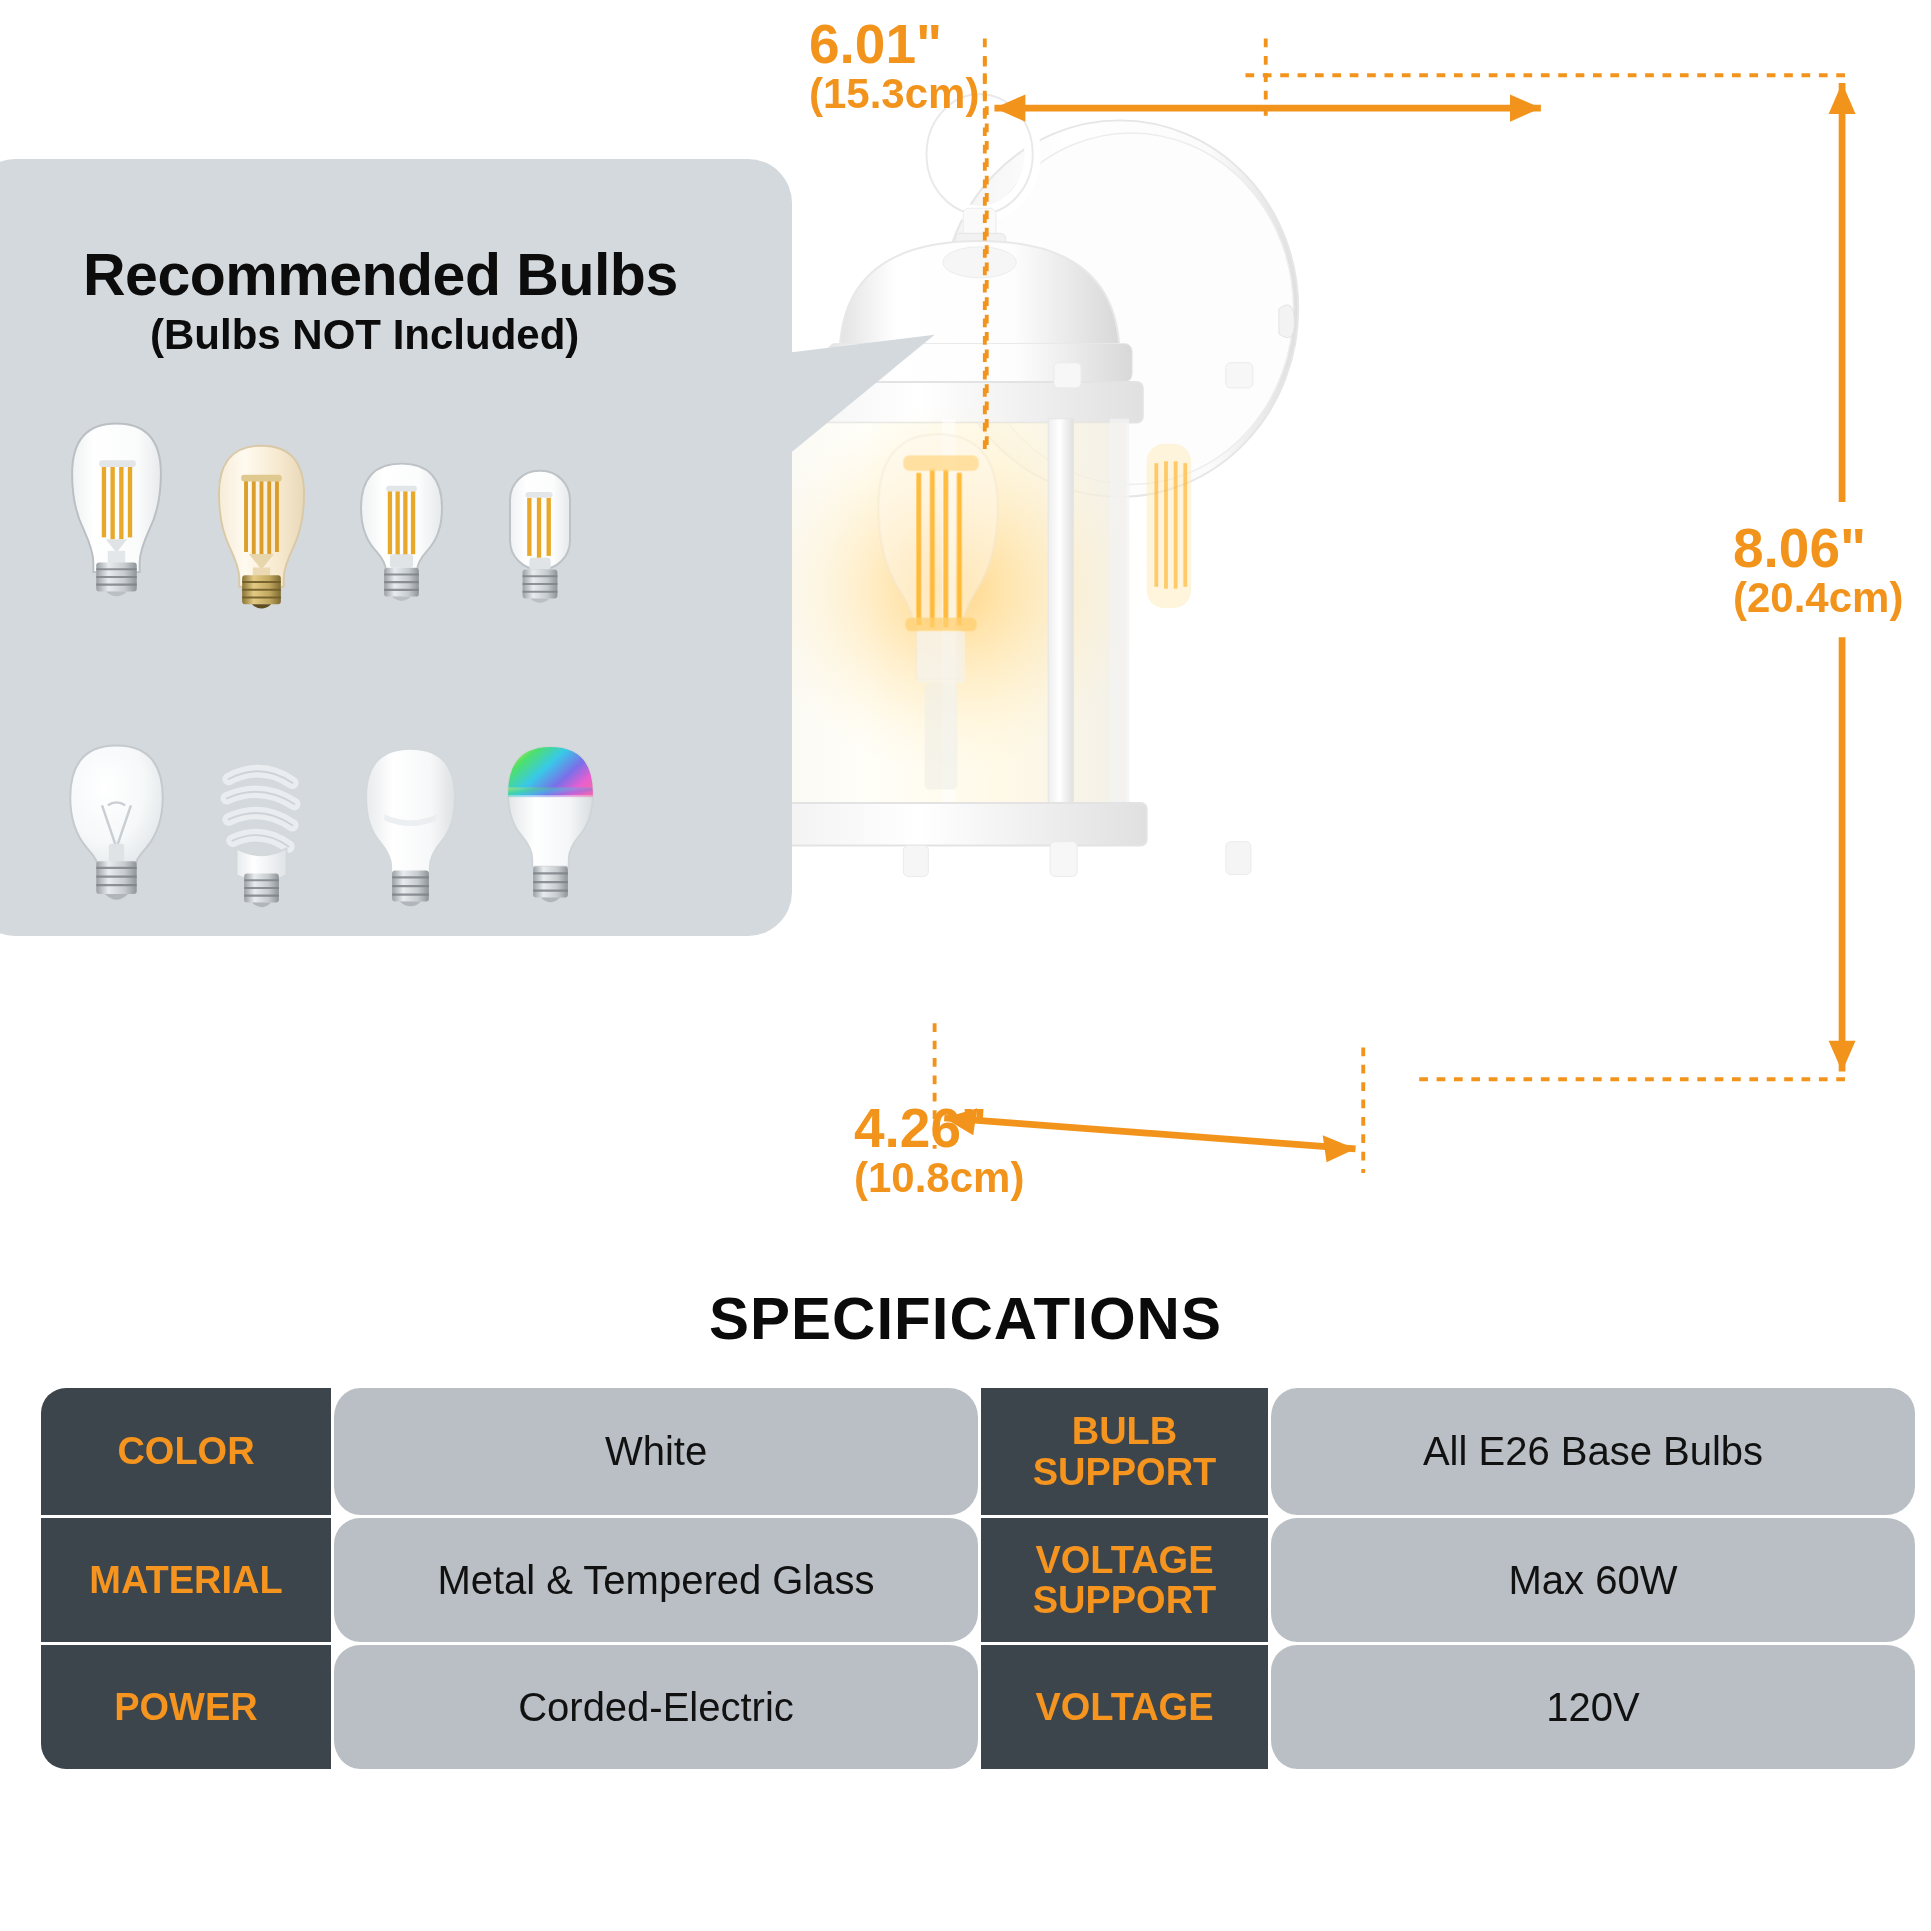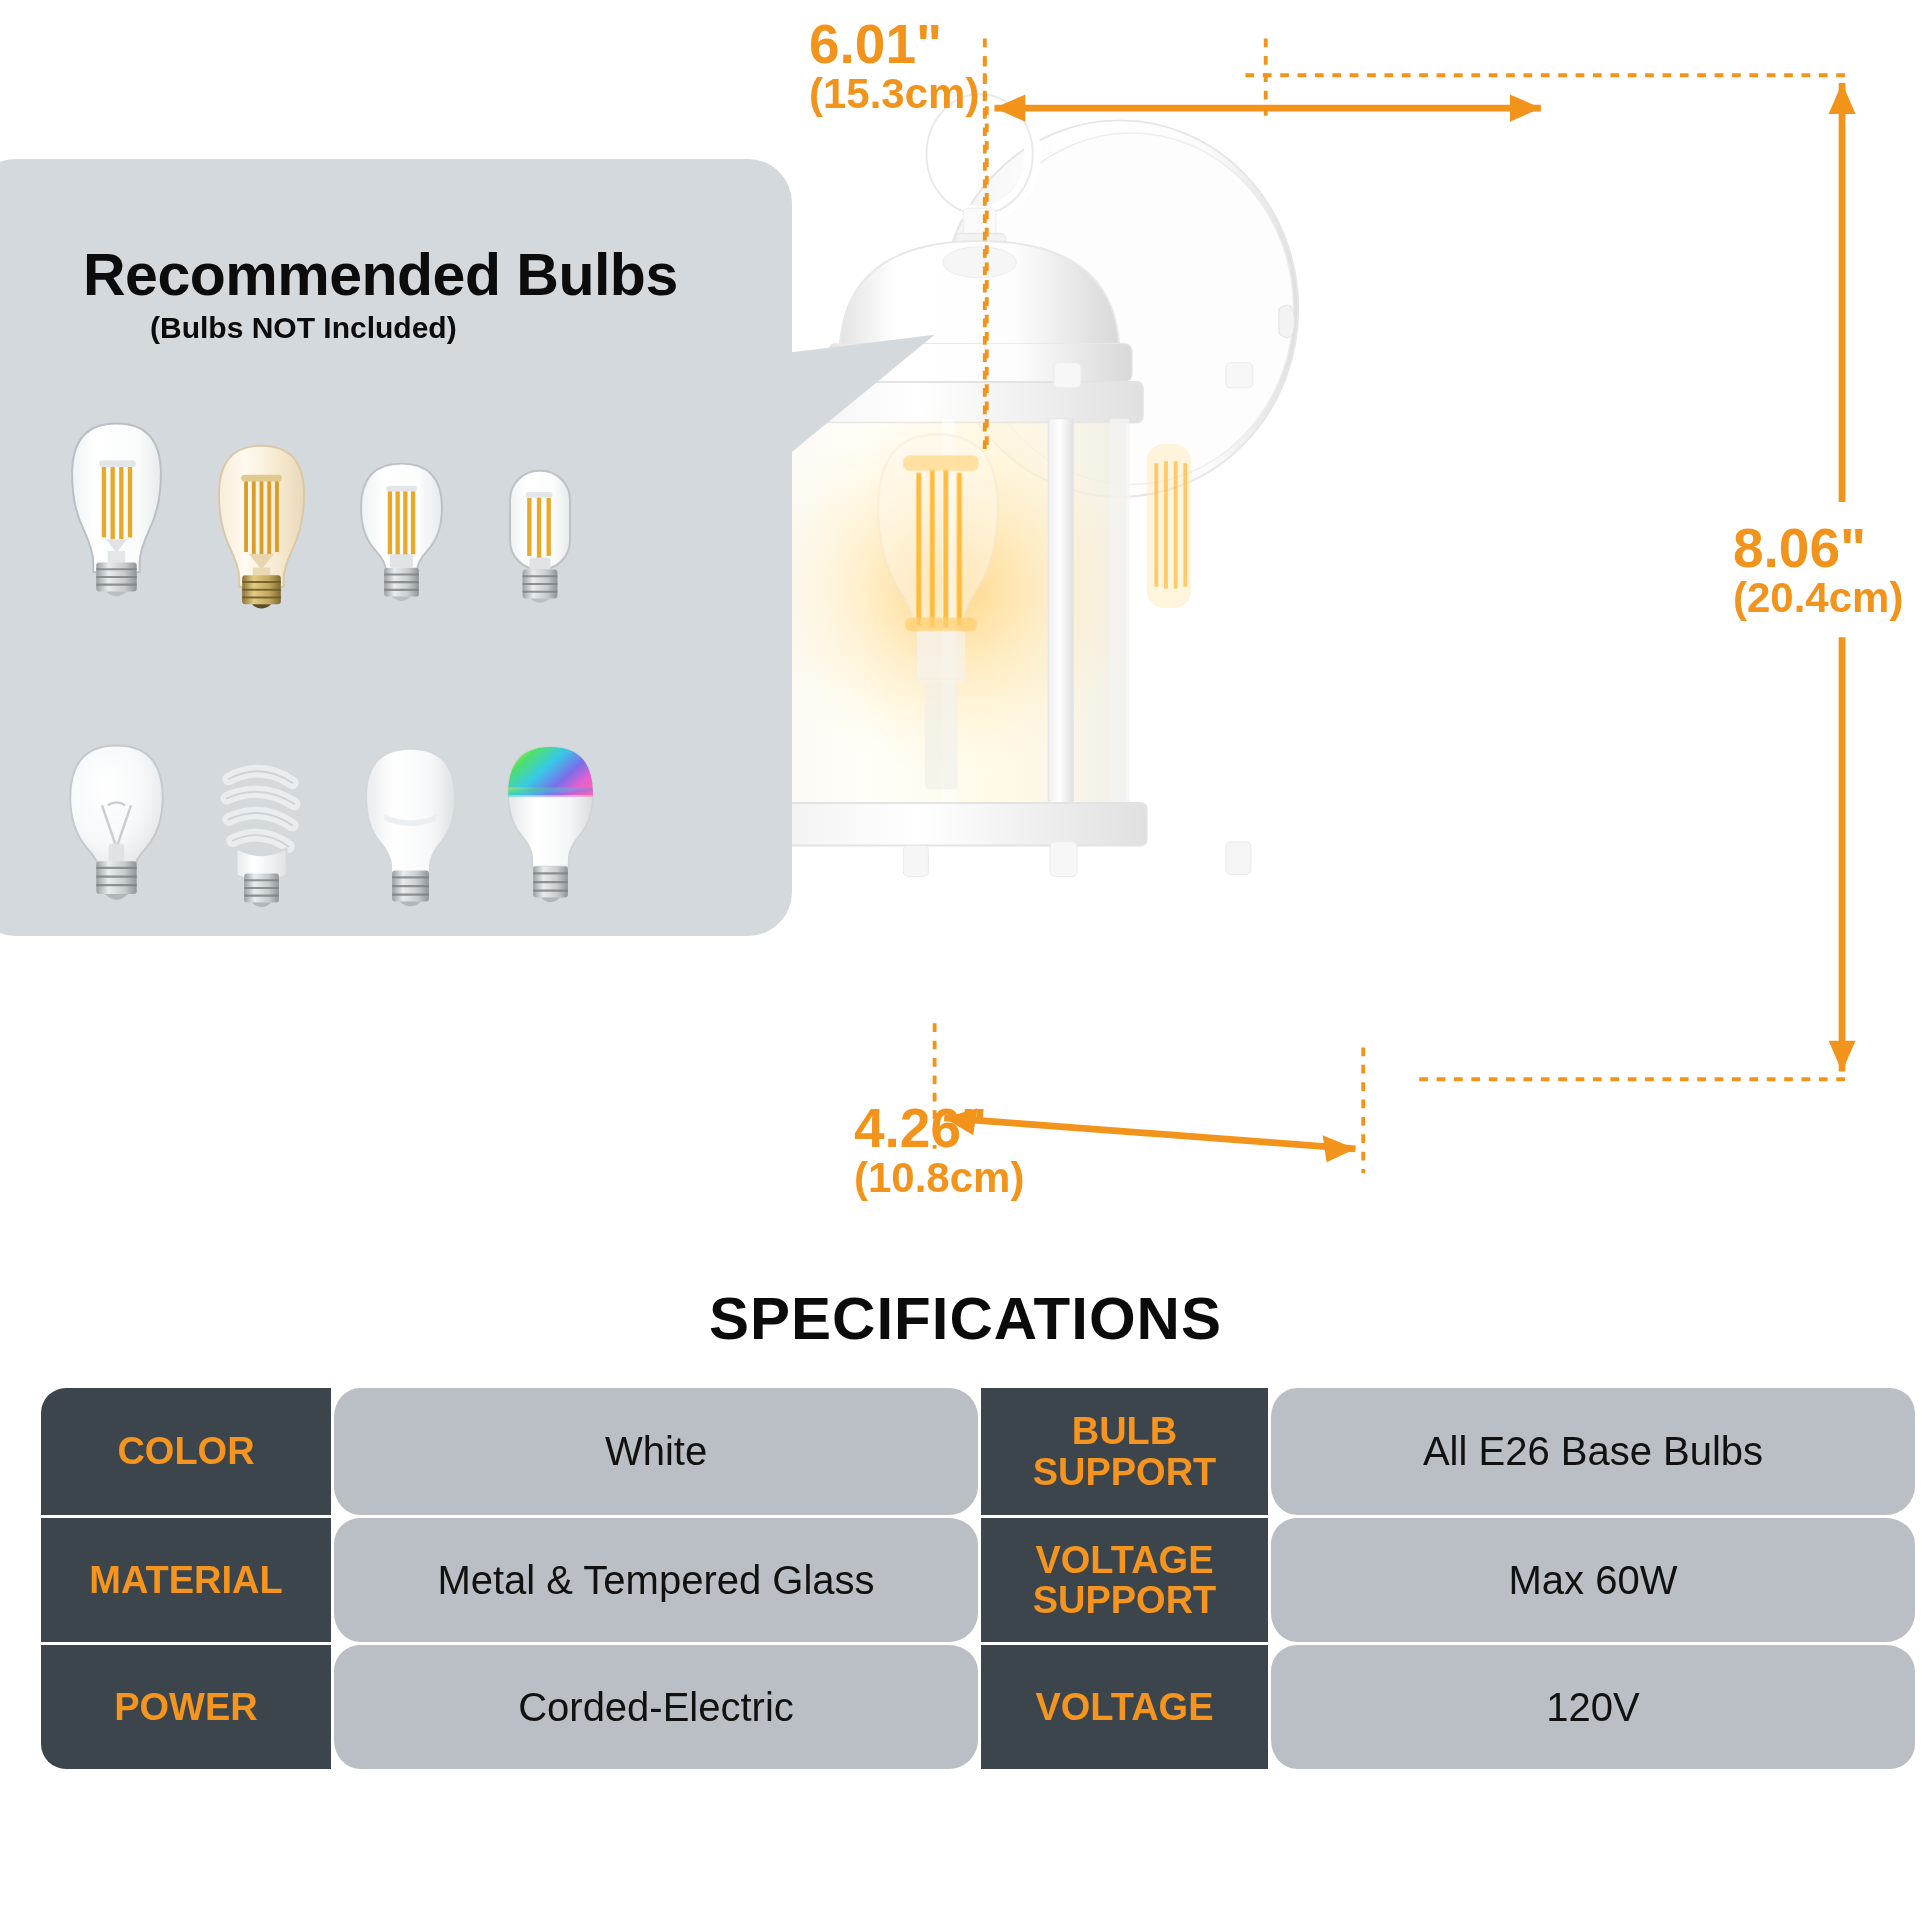--- a/index.html
+++ b/index.html
@@ -40,21 +40,21 @@
     font-size: 59px;
     font-weight: bold;
     color: #0c0c0c;
     letter-spacing: -0.5px;
     z-index: 4;
     white-space: nowrap;
   }
   #panel-subtitle {
     position: absolute;
     left: 150px; top: 311px;
-    font-size: 30px;
+    font-size: 42px;
     font-weight: bold;
     color: #0c0c0c;
     z-index: 4;
     white-space: nowrap;
   }
   .bulb-cell {
     position: absolute;
     z-index: 4;
     display: flex;
     align-items: flex-end;

